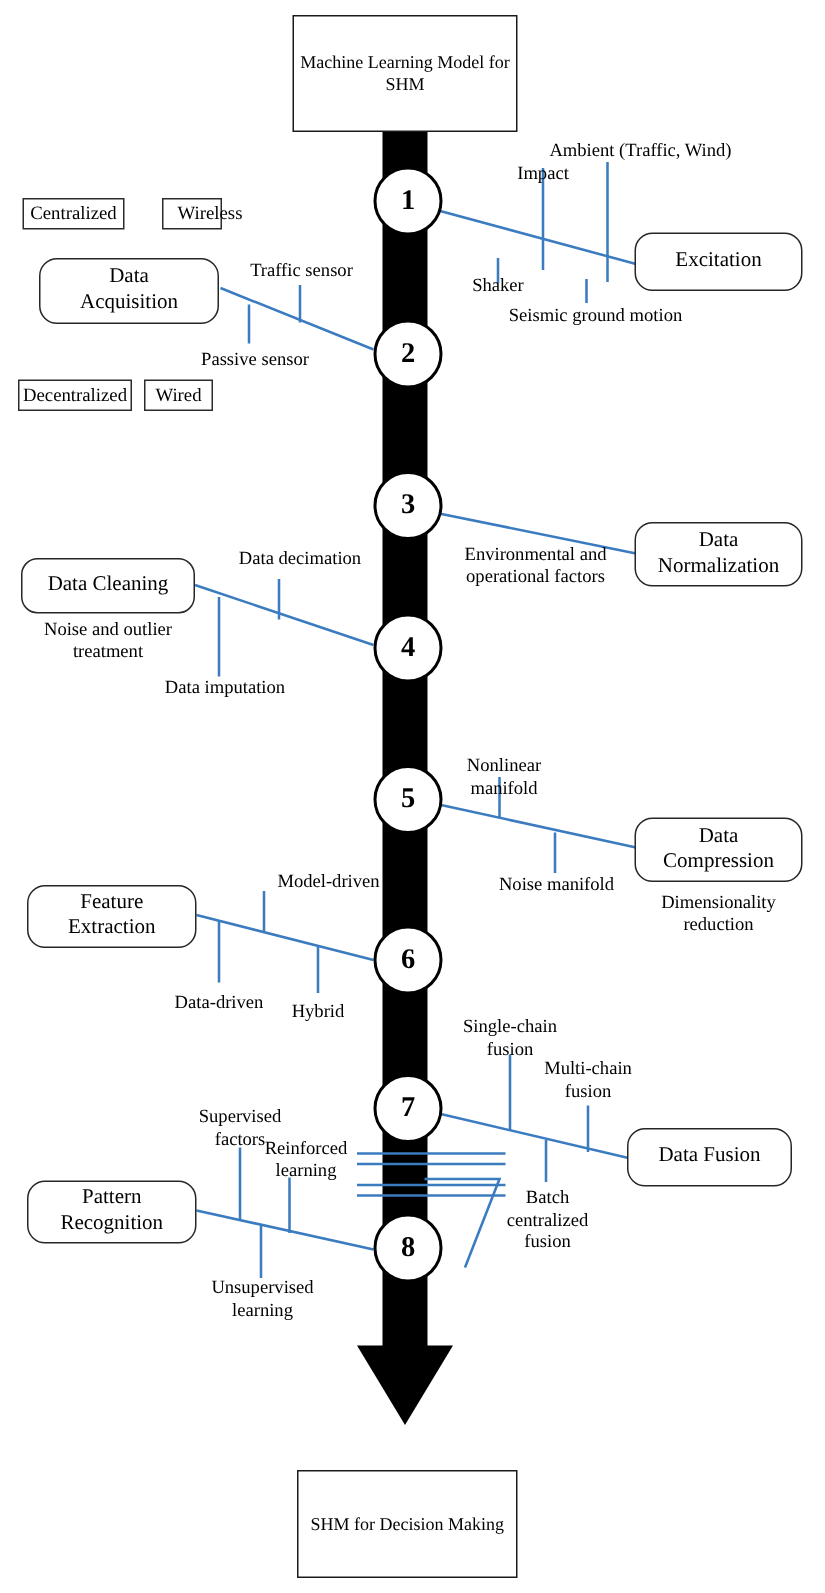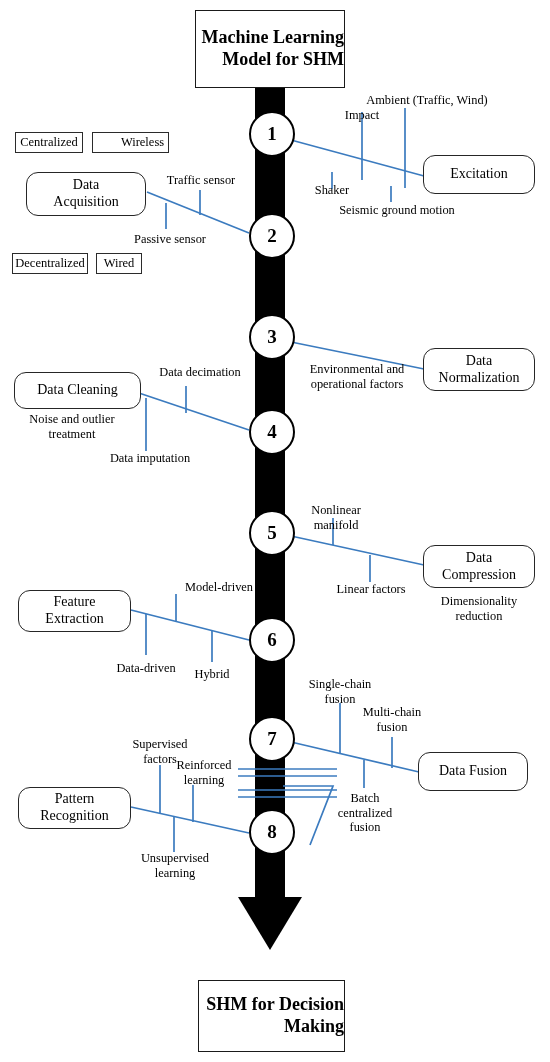--- a/index.html
+++ b/index.html
@@ -5,21 +5,21 @@
   html,body{margin:0;padding:0;background:#ffffff;}
   body{width:550px;height:1062px;position:relative;overflow:hidden;
        font-family:"Liberation Serif","DejaVu Serif",serif;color:#000;}
   #stage{position:absolute;left:0;top:0;width:550px;height:1062px;}
   svg#wires{position:absolute;left:0;top:0;width:550px;height:1062px;}
 
   
   .rectbox{position:absolute;border:1.4px solid #1a1a1a;background:#fff;
            display:flex;align-items:center;justify-content:center;
            text-align:center;line-height:1.22;box-sizing:border-box;}
-  .titlebox{font-weight:bold;font-size:18px;text-align:right;}
+  .titlebox{font-weight:normal;font-size:12px;}
   .tagbox{font-size:12.5px;border:1.4px solid #2b2b2b;padding:0 5px;}
 
   
   .roundbox{position:absolute;border:1.6px solid #262626;border-radius:12px;
             background:#fff;display:flex;align-items:center;justify-content:center;
             text-align:center;line-height:1.2;box-sizing:border-box;font-size:14px;}
 
   
   .node{position:absolute;width:42px;height:42px;border-radius:50%;
         background:#fff;border:2.2px solid #000;
@@ -106,35 +106,35 @@
   <div class="node" style="left:249px;top:809px;">8</div>
 
   <div class="roundbox" style="left:423px;top:155px;width:112px;height:39px;">Excitation</div>
 
   <div class="roundbox" style="left:26px;top:172px;width:120px;height:44px;white-space:pre-line;">Data
 Acquisition</div>
 
   <div class="roundbox" style="left:423px;top:348px;width:112px;height:43px;white-space:pre-line;">Data
 Normalization</div>
 
-  <div class="roundbox" style="left:14px;top:372px;width:127px;height:37px;">Data Cleaning</div>
+  <div class="roundbox" style="left:14px;top:372px;width:116px;height:37px;border-radius:11px;">Data Cleaning</div>
 
   <div class="roundbox" style="left:423px;top:545px;width:112px;height:43px;white-space:pre-line;">Data
 Compression</div>
 
   <div class="roundbox" style="left:18px;top:590px;width:113px;height:42px;white-space:pre-line;">Feature
 Extraction</div>
 
   <div class="roundbox" style="left:418px;top:752px;width:110px;height:39px;">Data Fusion</div>
 
   <div class="roundbox" style="left:18px;top:787px;width:113px;height:42px;white-space:pre-line;">Pattern
 Recognition</div>
 
   <div class="rectbox tagbox" style="left:15px;top:132px;width:68px;height:21px;">Centralized</div>
-  <div class="rectbox tagbox" style="left:92px;top:132px;width:77px;height:21px;padding-left:29px;">Wireless</div>
+  <div class="rectbox tagbox" style="left:108px;top:132px;width:40px;height:21px;padding-left:29px;">Wireless</div>
   <div class="rectbox tagbox" style="left:12px;top:253px;width:76px;height:21px;">Decentralized</div>
   <div class="rectbox tagbox" style="left:96px;top:253px;width:46px;height:21px;">Wired</div>
 
   <div class="cap" style="left:352px;top:93px;width:150px;">Ambient (Traffic, Wind)</div>
 
   <div class="cap" style="left:330px;top:108px;width:64px;">Impact</div>
 
   <div class="cap" style="left:302px;top:183px;width:60px;">Shaker</div>
 
   <div class="cap" style="left:330px;top:203px;width:134px;">Seismic ground motion</div>
@@ -148,21 +148,21 @@
 
   <div class="cap" style="left:150px;top:365px;width:100px;">Data decimation</div>
 
   <div class="cap" style="left:100px;top:451px;width:100px;">Data imputation</div>
 
   <div class="cap" style="left:288px;top:503px;width:96px;">Nonlinear manifold</div>
 
   <div class="cap" style="left:14px;top:412px;width:116px;">Noise and outlier
 treatment</div>
 
-  <div class="cap" style="left:328px;top:582px;width:86px;">Linear factors</div>
+  <div class="cap" style="left:328px;top:582px;width:86px;">Noise manifold</div>
 
   <div class="cap" style="left:428px;top:594px;width:102px;">Dimensionality
 reduction</div>
 
   <div class="cap" style="left:134px;top:580px;width:84px;margin-left:43px;">Model-driven</div>
 
   <div class="cap" style="left:110px;top:661px;width:72px;">Data-driven</div>
 
   <div class="cap" style="left:186px;top:667px;width:52px;">Hybrid</div>
 

